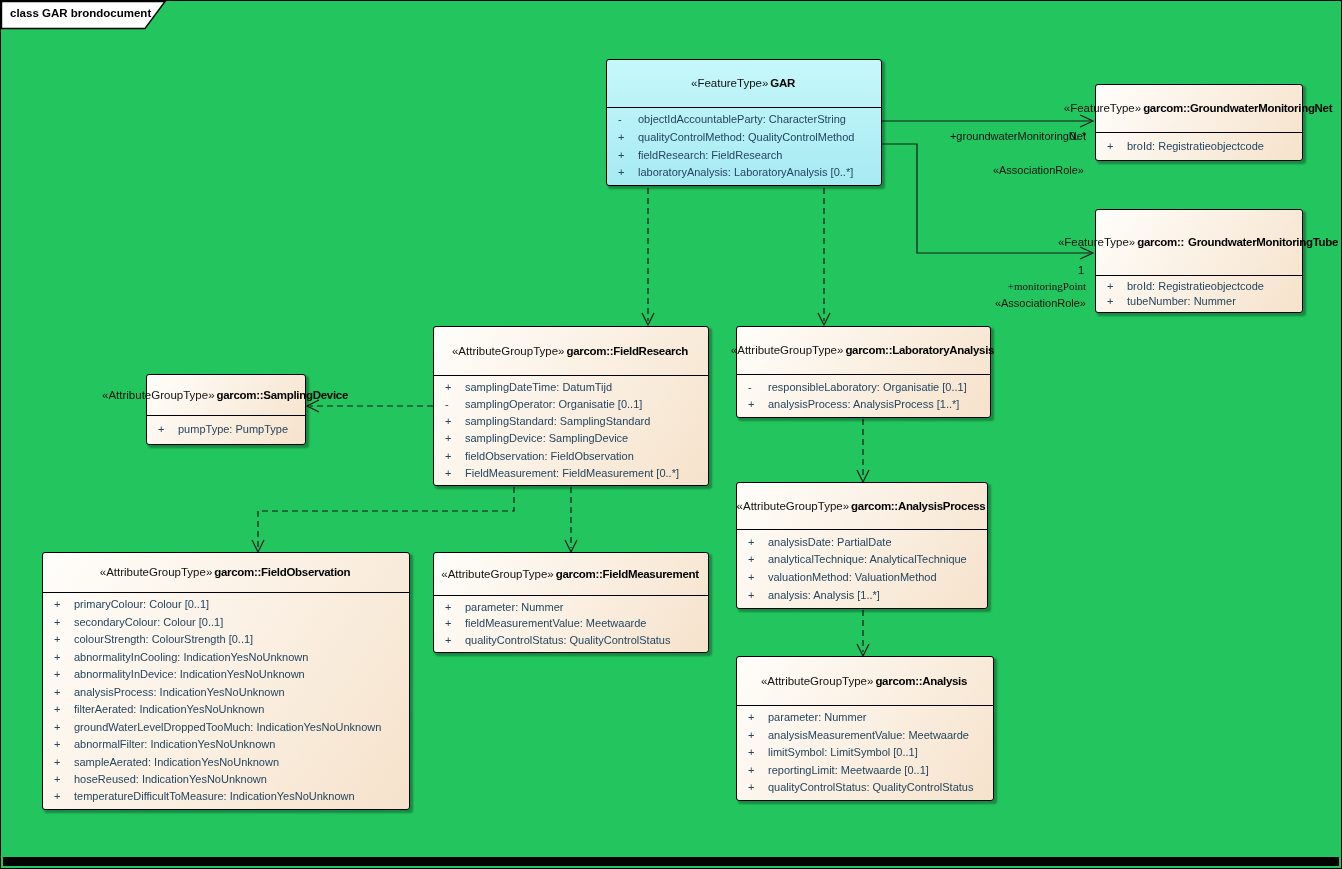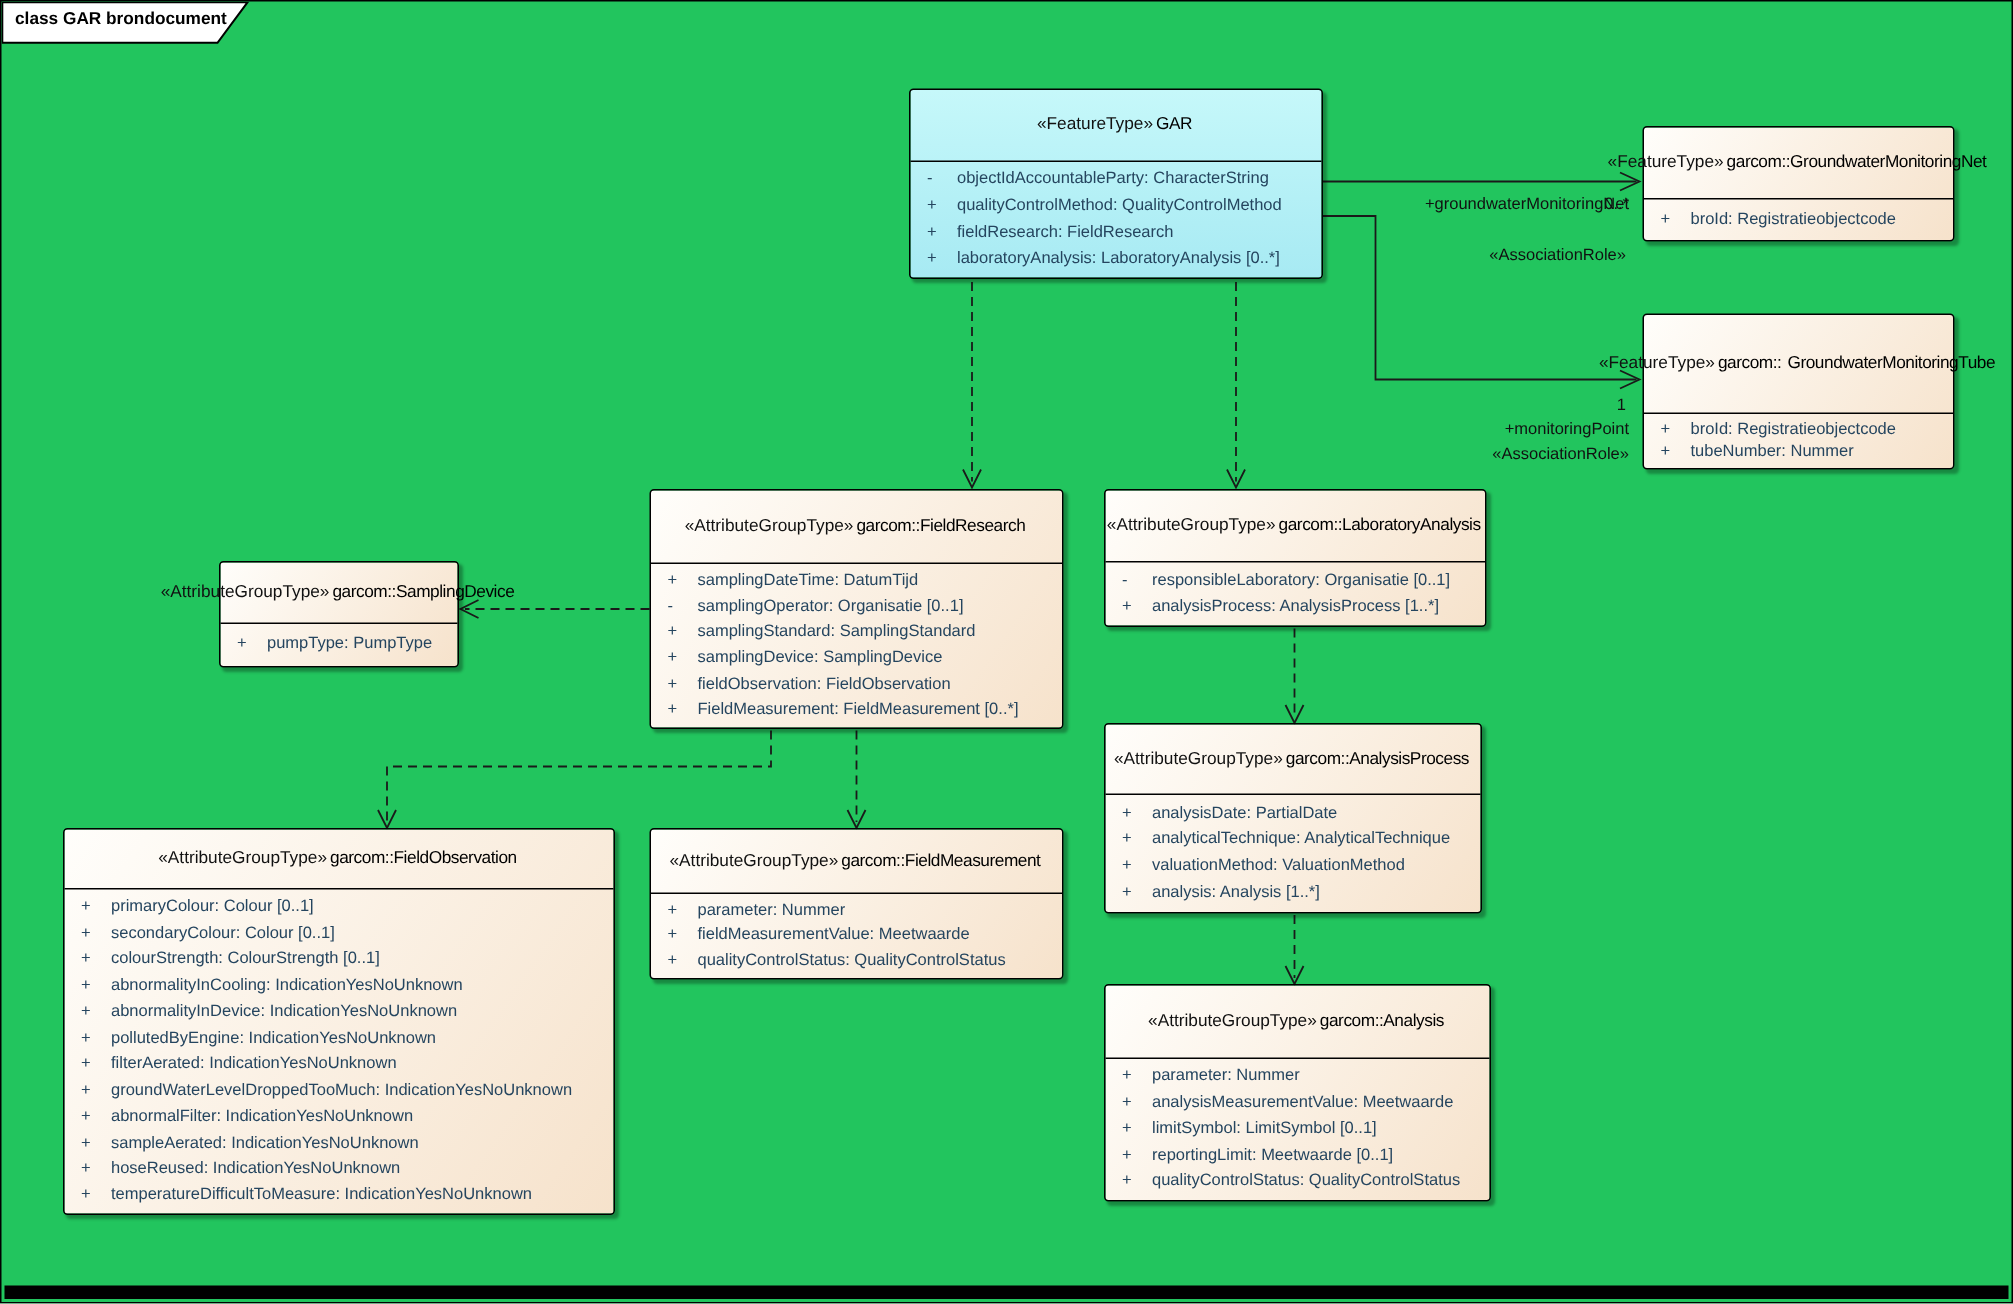--- a/index.html
+++ b/index.html
@@ -5,21 +5,21 @@
   html,body{margin:0;padding:0;background:#ffffff;font-family:"Liberation Sans",sans-serif;}
   #canvas{position:relative;width:1342px;height:869px;background:#22c55e;border:1px solid #000;box-sizing:border-box;overflow:hidden;}
   #connector-layer{position:absolute;left:0;top:0;width:1342px;height:869px;pointer-events:none;}
   .uml-box{position:absolute;box-sizing:border-box;border:1.4px solid #000;border-radius:3px;
            box-shadow:2.5px 2.5px 2px rgba(0,0,0,0.30);display:flex;flex-direction:column;}
   .uml-box.cyan{background:linear-gradient(180deg,#c6f8fa 0%,#a7eaf3 100%);}
   .uml-box.cream{background:linear-gradient(125deg,#fffefb 0%,#f6e2cb 100%);}
   .hdr{display:flex;align-items:center;justify-content:center;
        border-bottom:1.4px solid #000;flex:0 0 auto;line-height:1.3;}
   .stereo{font-size:11.5px;color:#111;}
-  .cname{font-size:11.5px;font-weight:normal;color:#000;letter-spacing:-0.3px;padding:0 2px;white-space:nowrap;}
+  .cname{font-size:11.5px;font-weight:bold;color:#000;letter-spacing:-0.3px;padding:0 2px;white-space:nowrap;}
   .attrs{flex:1;display:flex;flex-direction:column;justify-content:space-evenly;padding:1px 0;}
   .row{display:flex;font-size:11px;color:#25455f;white-space:nowrap;line-height:1.2;}
   .vis{width:20px;padding-left:11px;flex:0 0 auto;}
   .atext{flex:1;}
   .assoc-label{position:absolute;text-align:right;font-size:11px;color:#111;line-height:15.5px;width:220px;}
   #frame-tab{position:absolute;left:0;top:0;width:180px;height:30px;}
   #frame-tab-text{position:absolute;left:9px;top:6px;font-size:11.5px;font-weight:bold;color:#000;white-space:nowrap;}
   #bottom-bar{position:absolute;left:2px;right:2px;top:856px;height:9px;background:#000;}
 </style>
 </head>
@@ -197,21 +197,21 @@
           <div class="row">
             <span class="vis">+</span>
             <span class="atext">abnormalityInCooling: IndicationYesNoUnknown</span>
           </div>
           <div class="row">
             <span class="vis">+</span>
             <span class="atext">abnormalityInDevice: IndicationYesNoUnknown</span>
           </div>
           <div class="row">
             <span class="vis">+</span>
-            <span class="atext">pollutedByEngine: IndicationYesNoUnknown</span>
+            <span class="atext">analysisProcess: IndicationYesNoUnknown</span>
           </div>
           <div class="row">
             <span class="vis">+</span>
             <span class="atext">filterAerated: IndicationYesNoUnknown</span>
           </div>
           <div class="row">
             <span class="vis">+</span>
             <span class="atext">groundWaterLevelDroppedTooMuch: IndicationYesNoUnknown</span>
           </div>
           <div class="row">
@@ -303,17 +303,17 @@
             <span class="atext">qualityControlStatus: QualityControlStatus</span>
           </div>
         </div>
       </div>
     </div>
 
   <div class="assoc-label" style="right:255px;top:128px;">0..*</div>
   <div class="assoc-label" style="right:255px;top:128px;">+groundwaterMonitoringNet</div>
   <div class="assoc-label" style="right:257px;top:162px;">«AssociationRole»</div>
   <div class="assoc-label" style="right:257px;top:262px;">1</div>
-  <div class="assoc-label" style="right:255px;top:278px;">+monitoringPoint</div>
+  <div class="assoc-label" style="right:255px;top:278px;font-family:Liberation Serif, serif;">+monitoringPoint</div>
   <div class="assoc-label" style="right:255px;top:295px;">«AssociationRole»</div>
 
   <div id="bottom-bar"></div>
 </div>
 
 </body></html>

